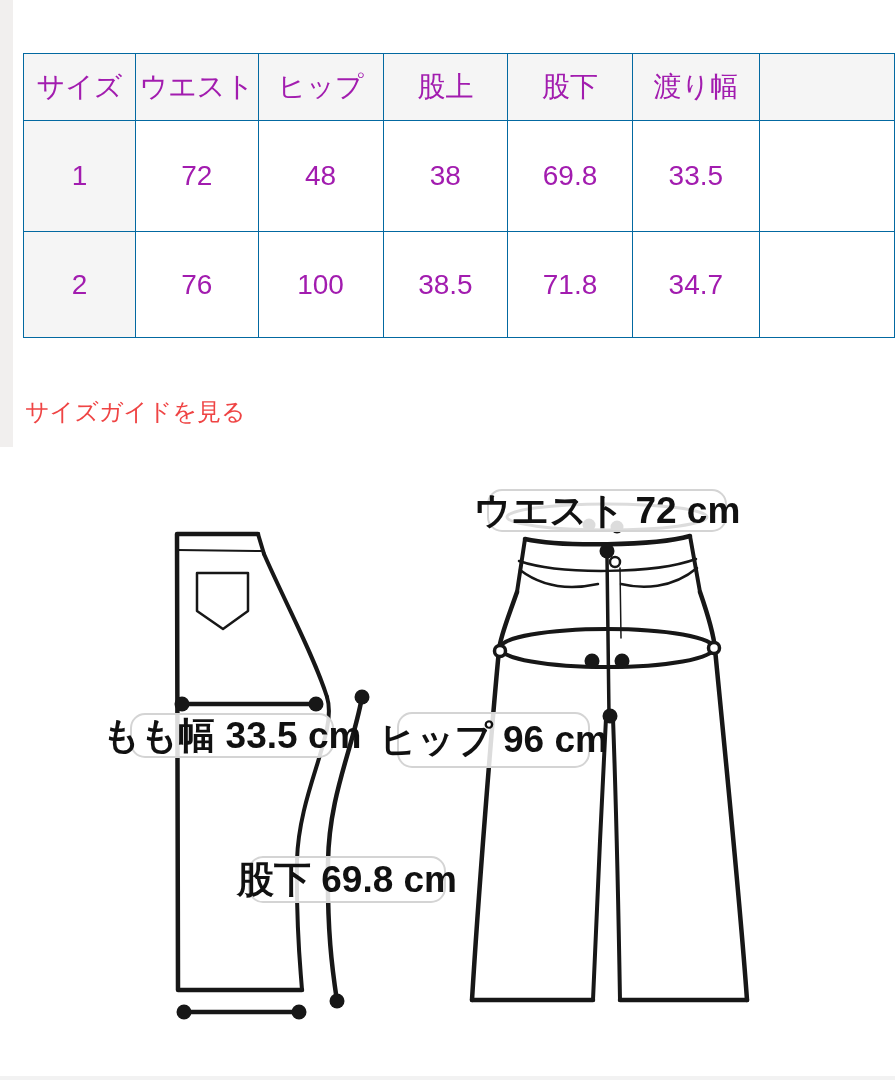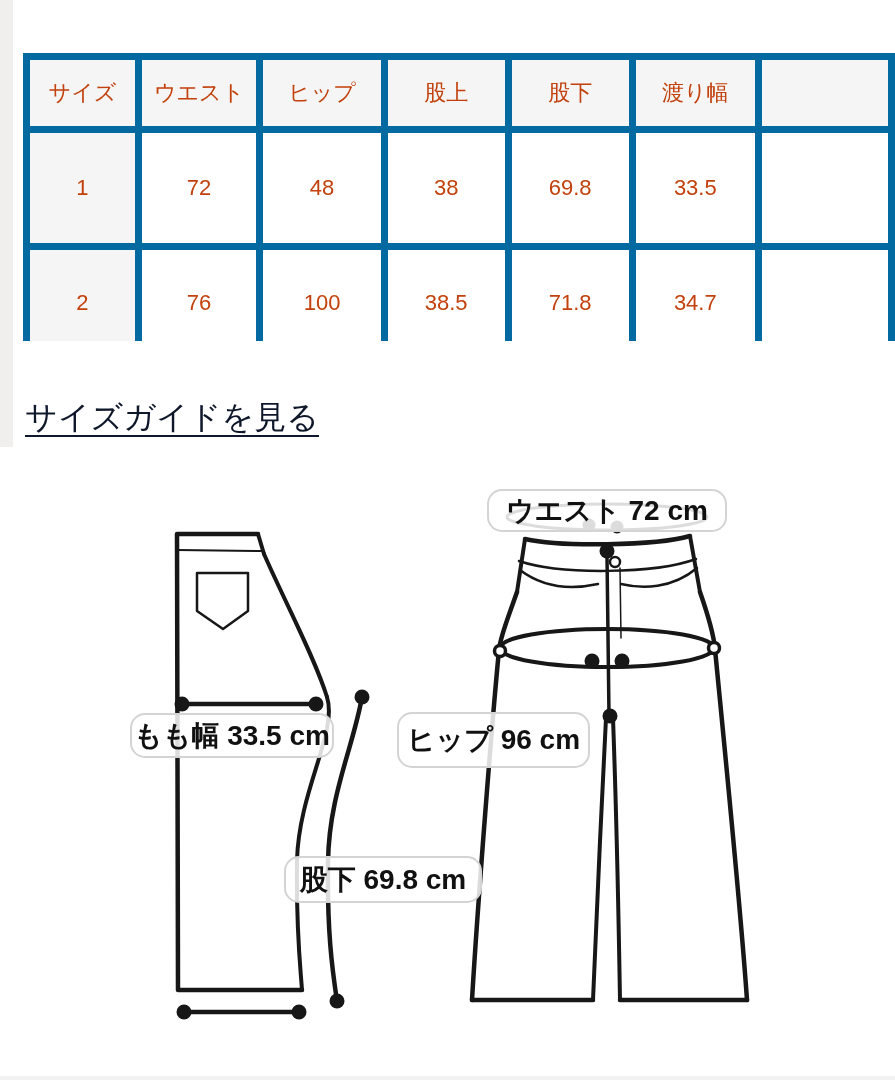--- a/index.html
+++ b/index.html
@@ -14,59 +14,58 @@
   }
   
   .left-strip{position:absolute;left:0;top:0;width:13px;height:447px;background:#f1efee;}
   
   .bottom-strip{position:absolute;left:0;bottom:0;width:895px;height:4px;background:#f2f2f2;}
 
   
   .table-clip{position:absolute;left:23px;top:53px;width:872px;height:288px;overflow:hidden;}
   table.size-table{border-collapse:collapse;table-layout:fixed;background:#fff;}
   .size-table th,.size-table td{
-    border:7px solid #0369a1;
+    border:1px solid #0369a1;
     text-align:center;vertical-align:middle;
-    font-size:22px;font-weight:400;color:#c2410c;
+    font-size:28px;font-weight:400;color:#a21caf;
     padding:0;
   }
   .size-table thead th{background:#f5f5f5;height:66px;}
   .size-table tbody th{background:#f5f5f5;font-weight:400;}
   .size-table tbody tr:nth-child(1) th,.size-table tbody tr:nth-child(1) td{height:110px;}
   .size-table tbody tr:nth-child(2) th,.size-table tbody tr:nth-child(2) td{height:105px;}
   .c0{width:127px;} .c1{width:139px;} .c2{width:139px;} .c3{width:137px;}
   .c4{width:137px;} .c5{width:140px;margin-left:12px;} .c6{width:160px;}
 
   
   .guide-link{
     position:absolute;left:25px;top:396px;
-    font-size:32px;color:#0f172a;
-    text-decoration:underline;
+    font-size:24px;color:#ef4444;
     text-underline-offset:7px;
     text-decoration-thickness:2px;
     cursor:pointer;
   }
 
   
   svg.diagram{position:absolute;left:0;top:0;width:895px;height:1080px;}
   .pill{
     position:absolute;
     display:flex;align-items:center;justify-content:center;
     background:rgba(255,255,255,0.85);
     border:2px solid #d4d4d4;
     border-radius:15px;
-    font-size:28px;font-weight:700;color:#111;
+    font-size:37px;font-weight:700;color:#111;
     box-sizing:border-box;
     white-space:nowrap;
   }
   .pill-waist   {left:487px;top:489px;width:240px;height:43px;}
   .pill-rise    {left:501px;top:597px;width:213px;height:43px;}
   .pill-hip     {left:397px;top:712px;width:193px;height:56px;}
   .pill-thigh   {left:130px;top:713px;width:204px;height:45px;}
-  .pill-inseam  {left:248px;top:856px;width:198px;height:47px;margin-left:36px;}
+  .pill-inseam  {left:248px;top:856px;width:198px;height:47px;}
   .pill-hem     {left:131px;top:940px;width:203px;height:46px;}
 </style>
 </head>
 <body>
 
 <div class="page">
 
   <div class="left-strip"></div>
 
   <div class="table-clip">

